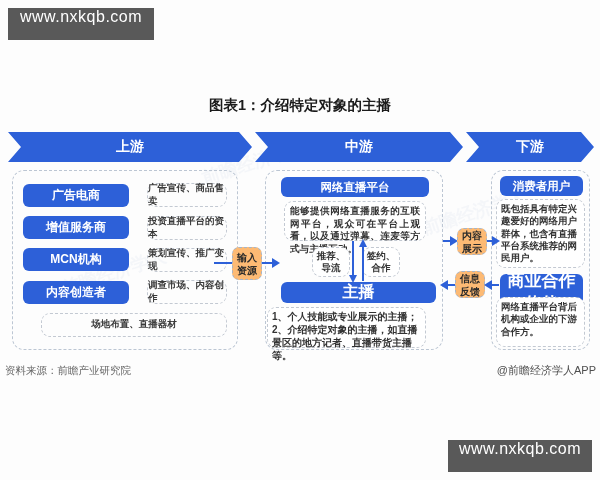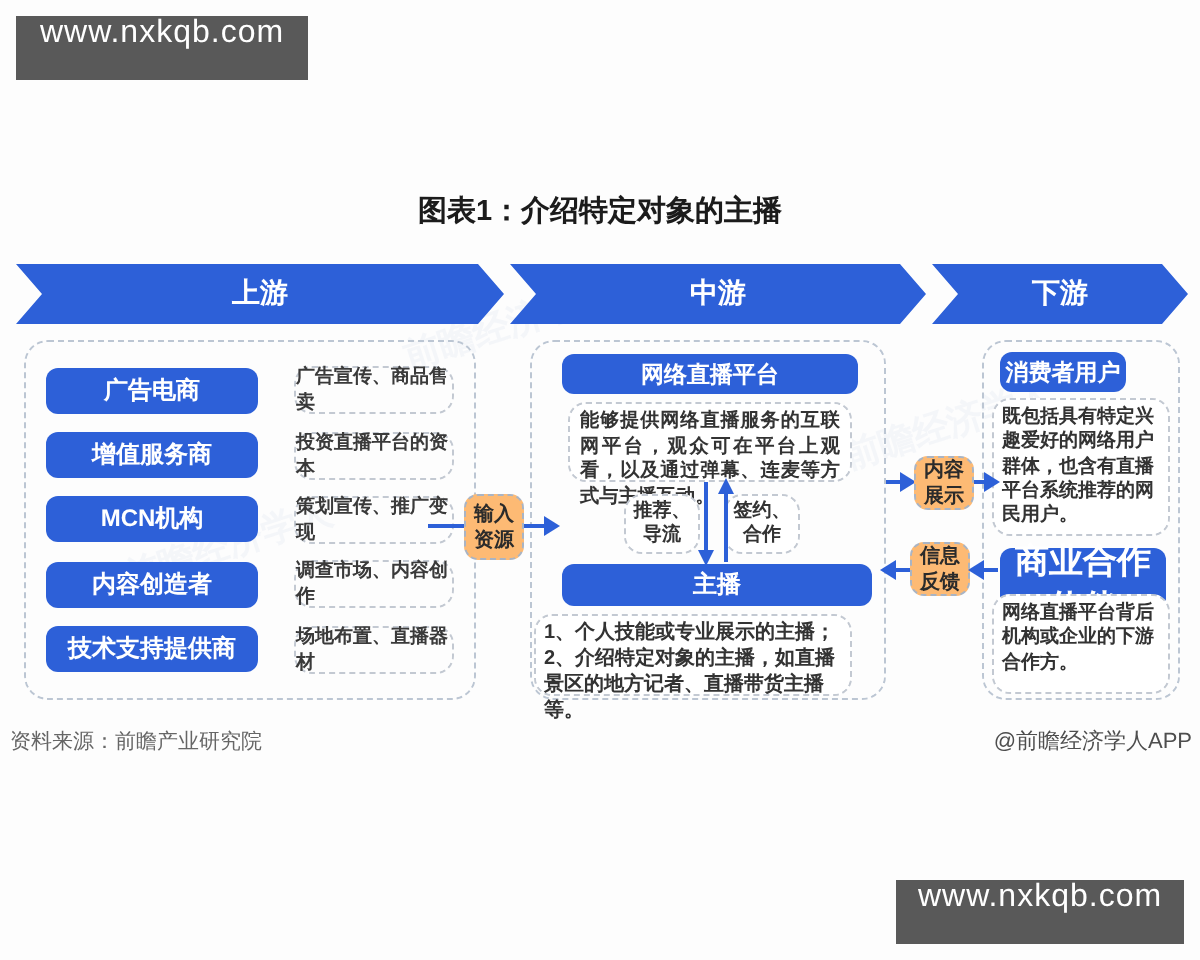--- a/index.html
+++ b/index.html
@@ -40,26 +40,26 @@
     color:#333; font-weight:700; }
 
   
   .platform-head { position:absolute; left:15px; top:6px; width:148px; height:20px; font-size:11.5px; }
   .platform-desc { position:absolute; left:18px; top:30px; width:142px; height:40px;
     font-size:9.6px; line-height:1.32; padding:3px 5px; text-align:justify; }
   .flow-small { position:absolute; width:38px; height:30px; font-size:9.5px; line-height:1.25;
     display:flex; align-items:center; justify-content:center; text-align:center; }
   .box-recommend { left:46px; top:76px; }
   .box-sign { left:96px; top:76px; }
-  .anchor-box { position:absolute; left:15px; top:111px; width:155px; height:21px; font-size:12px; }
+  .anchor-box { position:absolute; left:15px; top:111px; width:155px; height:21px; font-size:16px; }
   .anchor-desc { position:absolute; left:1px; top:136px; width:159px; height:41px;
     font-size:10px; line-height:1.3; padding:2px 4px; }
 
   
-  .consumer-box { position:absolute; left:8px; top:5px; width:63px; height:20px; font-size:11.5px; }
+  .consumer-box { position:absolute; left:8px; top:5px; width:83px; height:20px; font-size:11.5px; }
   .consumer-desc { position:absolute; left:4px; top:28px; width:89px; height:69px;
     font-size:9.5px; line-height:1.3; padding:3px 4px; }
   .partner-box { position:absolute; left:8px; top:103px; width:83px; height:36px; font-size:17px; }
   .partner-desc { position:absolute; left:4px; top:126px; width:89px; height:50px;
     font-size:9.5px; line-height:1.3; padding:3px 4px; }
 
   
   .conn-box { position:absolute; border:1px dashed #a9b4c4; border-radius:7px; background:#fdba74;
     color:#2b2b2b; font-weight:700; font-size:10px; line-height:1.3;
     display:flex; align-items:center; justify-content:center; text-align:center; }
@@ -121,21 +121,20 @@
     </div>
     <div class="row">
       <div class="bluebox">MCN机构</div>
       <div class="descbox">策划宣传、推广变现</div>
     </div>
     <div class="row">
       <div class="bluebox">内容创造者</div>
       <div class="descbox">调查市场、内容创作</div>
     </div>
     <div class="row">
-      <div class="bluebox">技术支持提供商</div>
       <div class="descbox">场地布置、直播器材</div>
     </div>
   </div>
 
   <div class="panel panel-mid">
     <div class="bluebox platform-head">网络直播平台</div>
     <div class="dashedbox platform-desc">能够提供网络直播服务的互联网平台，观众可在平台上观看，以及通过弹幕、连麦等方式与主播互动。</div>
 
     <div class="dashedbox flow-small box-recommend" style="white-space:pre-line;">推荐、
 导流</div>

